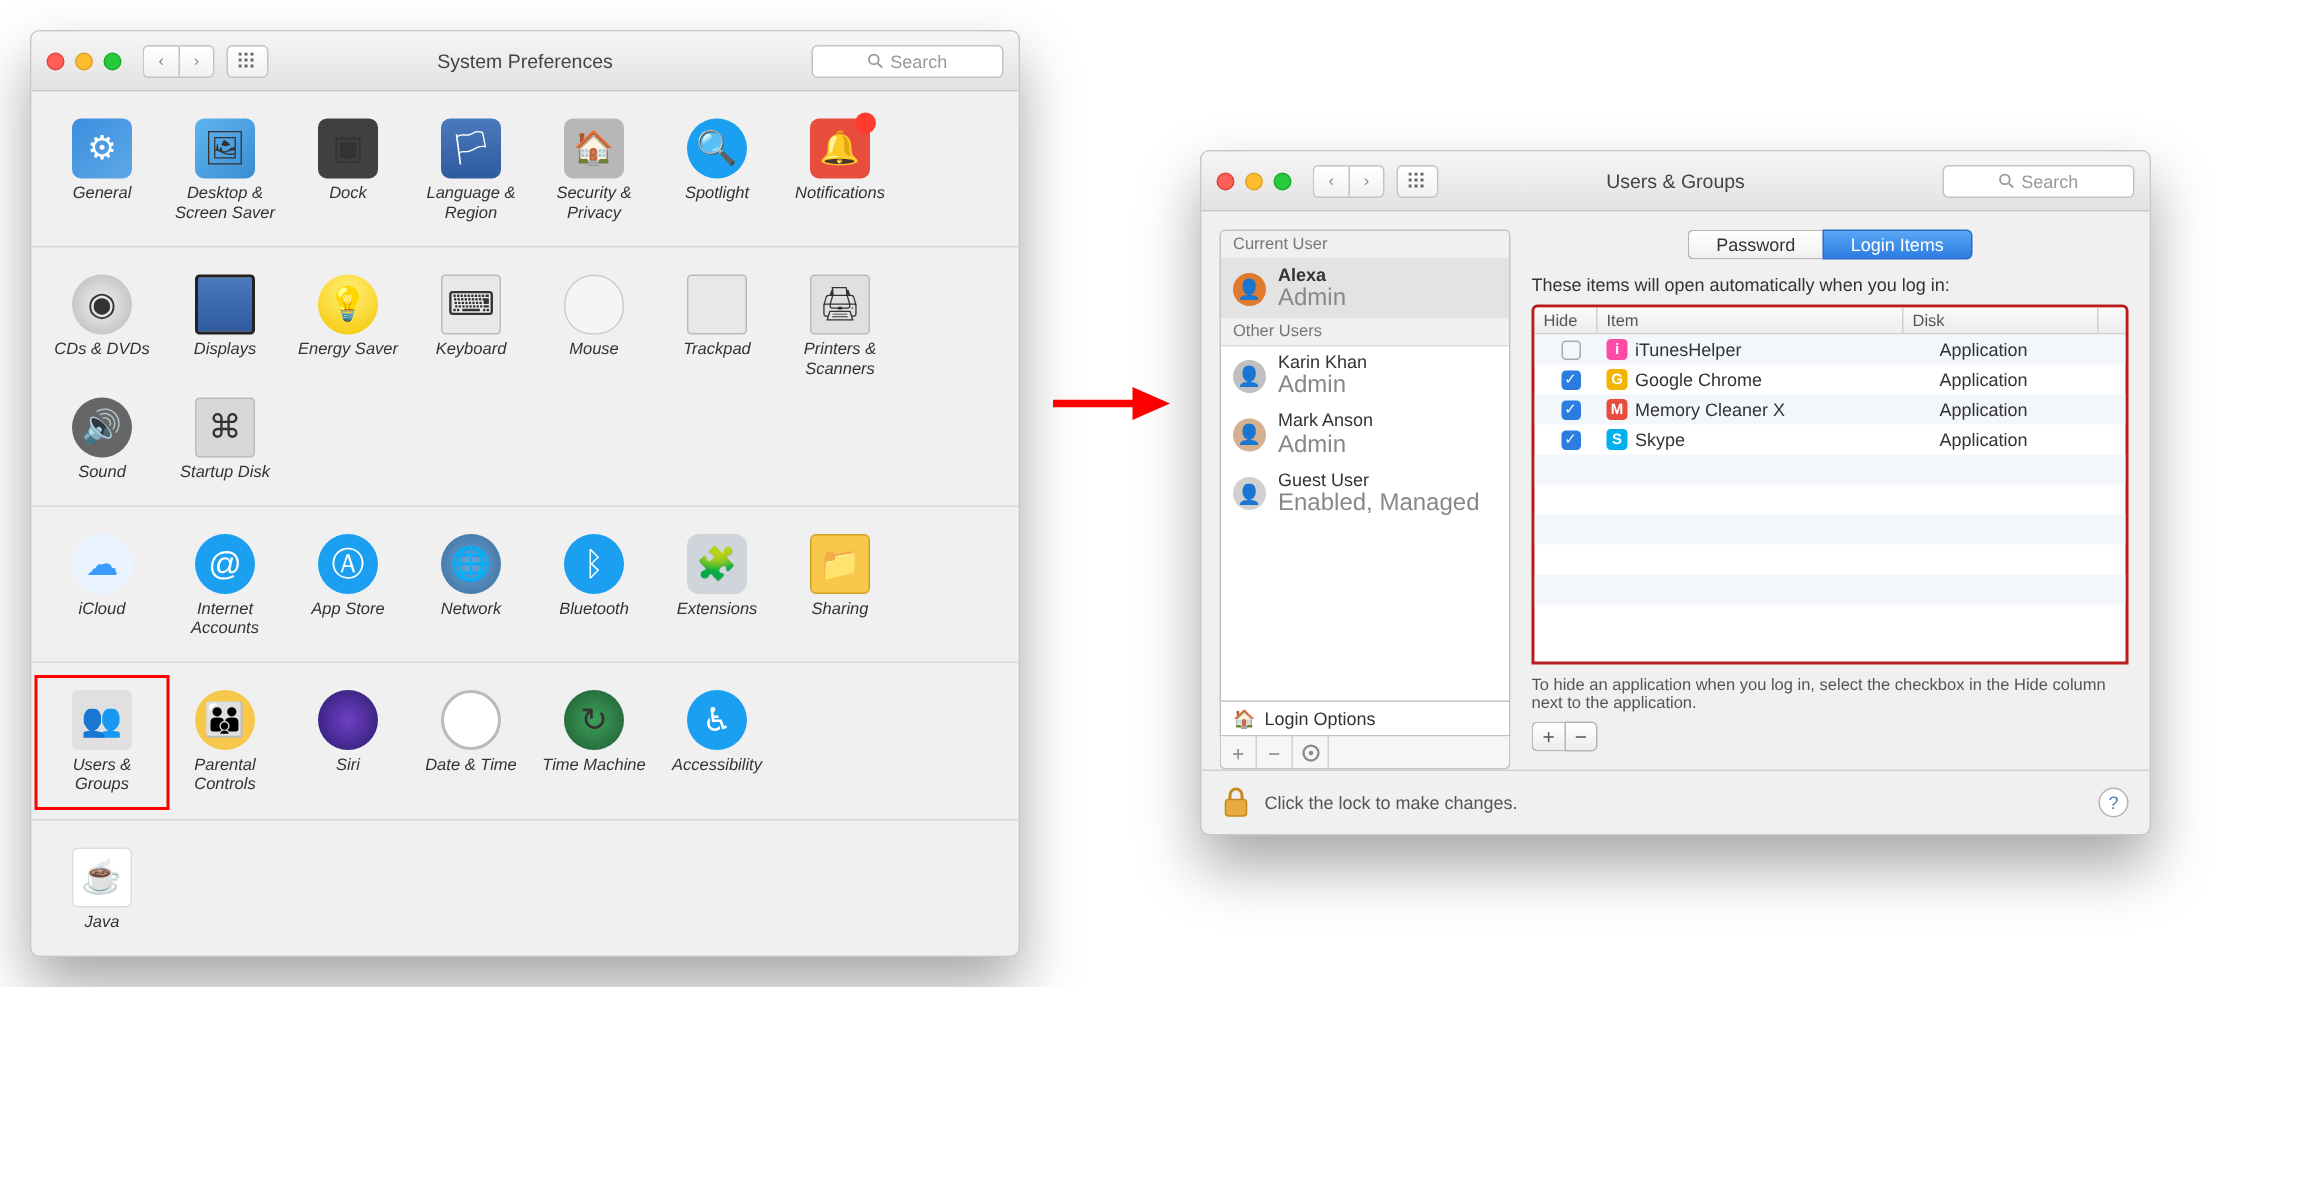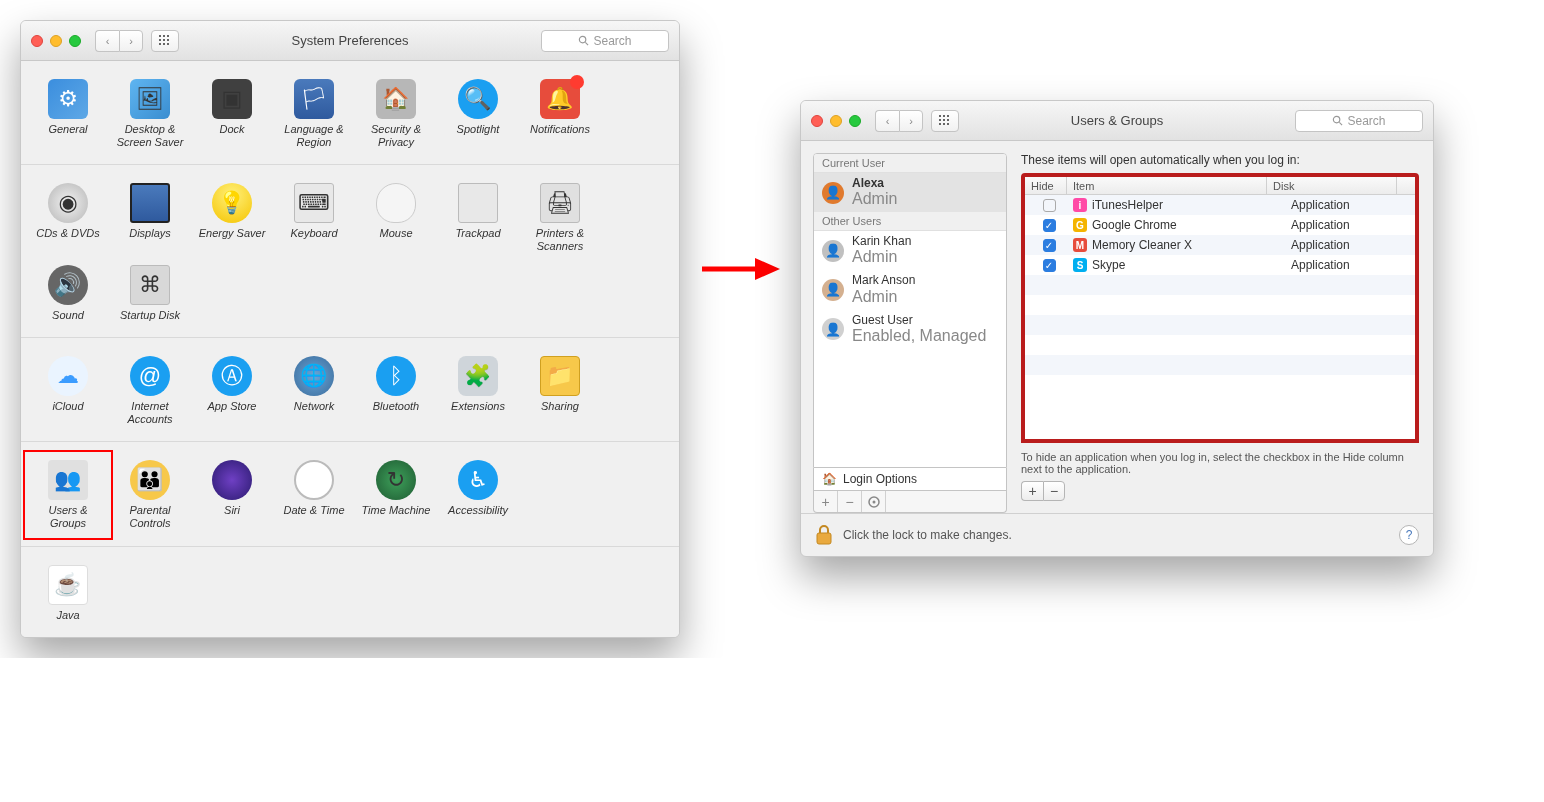--- a/index.html
+++ b/index.html
@@ -81,21 +81,21 @@
 .sidebar-controls { border: 1px solid #c4c4c4; border-top: none; border-radius: 0 0 4px 4px; background: #f6f6f6; height: 22px; display: flex; }
 .sc-btn { width: 24px; border-right: 1px solid #d0d0d0; display: flex; align-items: center; justify-content: center; color: #888; font-size: 14px; }
 
 .ug-main { flex: 1; padding: 12px 14px 0; display: flex; flex-direction: column; }
 .tabs { display: flex; justify-content: center; margin-bottom: 10px; }
 .tab { height: 20px; padding: 0 18px; background: linear-gradient(#fff,#f0f0f0); border: 1px solid #b5b5b5; display: flex; align-items: center; font-size: 12px; }
 .tab:first-child { border-radius: 4px 0 0 4px; border-right: none; }
 .tab:last-child { border-radius: 0 4px 4px 0; }
 .tab.active { background: linear-gradient(#5aa6f7,#2b7de0); color: #fff; border-color: #2b6bc4; }
 .info-text { font-size: 12px; margin-bottom: 6px; }
-.login-table { border: 4px solid #b91c1c; border-radius: 4px 4px 0 0; background: #fff; flex: 1; overflow: hidden; }
+.login-table { border: 2px solid #b91c1c; border-radius: 4px 4px 0 0; background: #fff; flex: 1; overflow: hidden; }
 .tbl-header { display: flex; background: linear-gradient(#fafafa,#ececec); border-bottom: 1px solid #d0d0d0; font-size: 11px; color: #555; height: 18px; }
 .col-hide { width: 42px; padding-left: 6px; border-right: 1px solid #d0d0d0; display: flex; align-items: center; }
 .col-item { flex: 1; padding-left: 6px; border-right: 1px solid #d0d0d0; display: flex; align-items: center; }
 .col-kind { width: 130px; padding-left: 6px; border-right: 1px solid #d0d0d0; display: flex; align-items: center; }
 .col-end { width: 18px; }
 .tbl-row { display: flex; height: 20px; align-items: center; font-size: 12px; }
 .tbl-row:nth-child(odd) { background: #f3f6fb; }
 .tbl-row .col-hide { border: none; justify-content: center; }
 .tbl-row .col-item { border: none; gap: 5px; }
 .tbl-row .col-kind { border: none; }
@@ -374,20 +374,24 @@
           <div class="sc-btn">
             <svg width="12" height="12" viewBox="0 0 12 12">
                 <circle cx="6" cy="6" r="5" fill="none" stroke="#888" stroke-width="1.5"></circle>
                 <circle cx="6" cy="6" r="1.5" fill="#888"></circle>
               </svg>
           </div>
         </div>
       </div>
 
       <div class="ug-main">
+        <div class="tabs">
+          <div class="tab">Password</div>
+          <div class="tab active">Login Items</div>
+        </div>
         <div class="info-text">These items will open automatically when you log in:</div>
         <div class="login-table">
           <div class="tbl-header">
             <div class="col-hide">Hide</div>
             <div class="col-item">Item</div>
             <div class="col-kind">Disk</div>
             <div class="col-end"></div>
           </div>
           <div id="login-rows">
               <div class="tbl-row">

